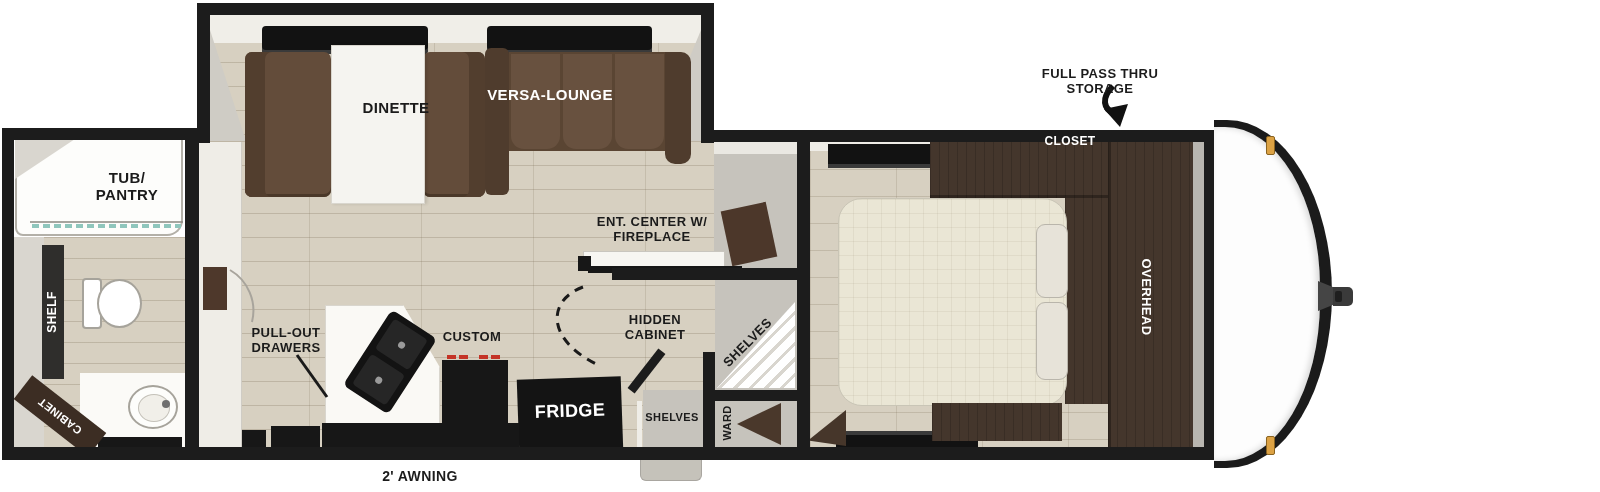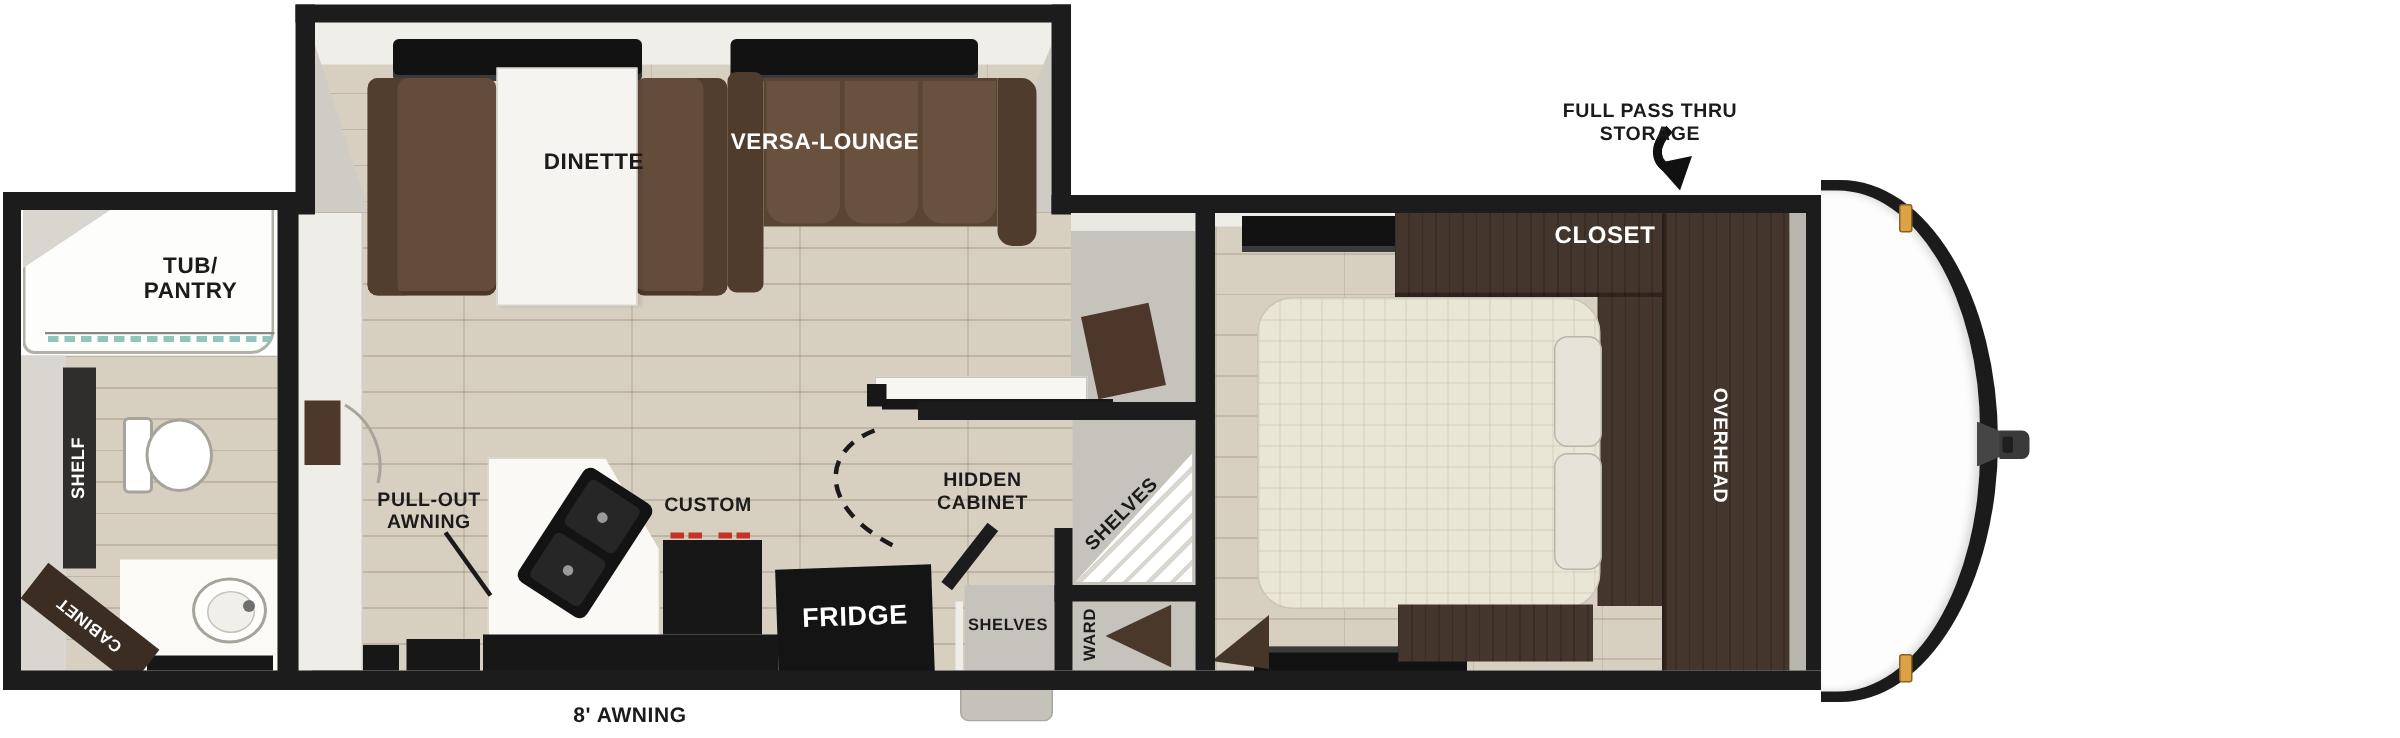--- a/index.html
+++ b/index.html
@@ -142,28 +142,30 @@
     <path d="M 1113 86 C 1101 98 1103 109 1115 114" stroke="#111111" stroke-width="6" fill="none"></path>
     <polygon points="1104,109 1128,104 1120,127" fill="#111111"></polygon>
   </svg>
 
   <div class="lbl" style="left:127px;top:186px;font-size:15px;">TUB/
 PANTRY</div>
   <div class="lbl w" style="left:53px;top:312px;font-size:12px;transform:translate(-50%,-50%) rotate(-90deg);">SHELF</div>
   <div class="lbl w" style="left:60px;top:416px;font-size:11px;transform:translate(-50%,-50%) rotate(218deg);">CABINET</div>
   <div class="lbl" style="left:396px;top:108px;font-size:15px;">DINETTE</div>
   <div class="lbl w" style="left:550px;top:95px;font-size:15px;">VERSA-LOUNGE</div>
+  <div class="lbl" style="left:652px;top:230px;font-size:13px;">ENT. CENTER W/
+FIREPLACE</div>
   <div class="lbl" style="left:286px;top:341px;font-size:13px;">PULL-OUT
-AWNING</div>
+DRAWERS</div>
   <div class="lbl" style="left:472px;top:337px;font-size:13px;">CUSTOM</div>
   <div class="lbl w" style="left:570px;top:411px;font-size:18px;transform:translate(-50%,-50%) rotate(-2deg);">FRIDGE</div>
   <div class="lbl" style="left:655px;top:328px;font-size:13px;">HIDDEN
 CABINET</div>
   <div class="lbl" style="left:748px;top:343px;font-size:13px;transform:translate(-50%,-50%) rotate(-45deg);">SHELVES</div>
   <div class="lbl" style="left:672px;top:417px;font-size:11px;">SHELVES</div>
   <div class="lbl" style="left:727px;top:423px;font-size:11px;transform:translate(-50%,-50%) rotate(-90deg);">WARD</div>
-  <div class="lbl w" style="left:1070px;top:158px;font-size:16px;">CLOSET</div>
+  <div class="lbl w" style="left:1070px;top:142px;font-size:12px;">CLOSET</div>
   <div class="lbl w" style="left:1146px;top:297px;font-size:13px;transform:translate(-50%,-50%) rotate(90deg);">OVERHEAD</div>
   <div class="lbl" style="left:1100px;top:70px;font-size:13px;margin-top:12px;">FULL PASS THRU
 STORAGE</div>
-  <div class="lbl" style="left:420px;top:477px;font-size:14px;">8' AWNING</div>
+  <div class="lbl" style="left:420px;top:477px;font-size:14px;">2' AWNING</div>
 
 </div>
 
 </body></html>

